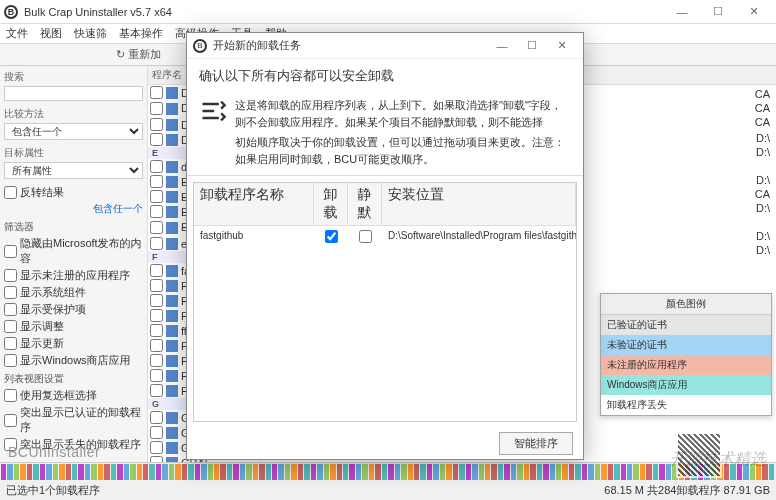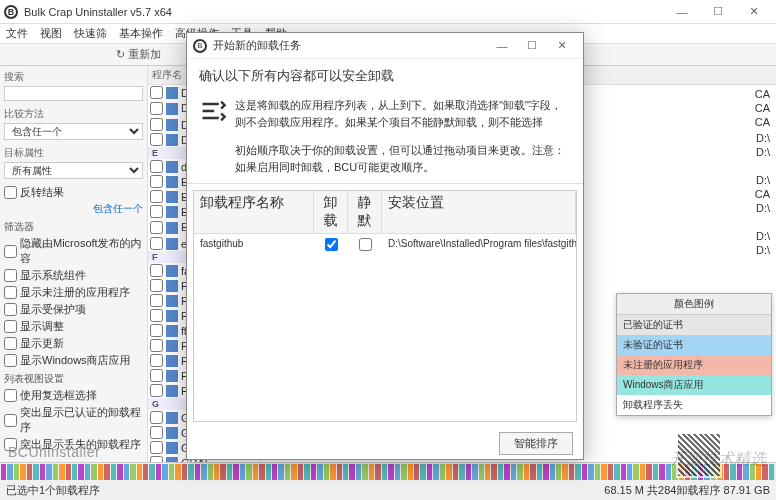--- a/index.html
+++ b/index.html
@@ -25,21 +25,21 @@
 .list .row{display:flex;align-items:center;padding:1px 2px;font-size:10px;gap:3px;white-space:nowrap}
 .list .row input{margin:0}
 .list .ic{width:12px;height:12px;background:#58c;display:inline-block}
 .list .grp{background:#eef;padding:1px 4px;font-size:9px;font-weight:bold;color:#555}
 .right{flex:1;background:#fff;position:relative}
 .right .cols{display:flex;background:#f0f0f0;border-bottom:1px solid #ddd}
 .right .cols span{padding:2px 8px;font-size:10px;border-right:1px solid #ddd}
 .right .data{padding:2px}
 .right .data .r{display:flex;justify-content:flex-end;padding:1px 4px;font-size:10px}
 .right .data .link{color:#06c}
-.legend{position:absolute;right:4px;bottom:46px;background:#fff;border:1px solid #aaa;width:156px;box-shadow:0 2px 6px rgba(0,0,0,.2)}
+.legend{position:absolute;right:4px;bottom:46px;background:#fff;border:1px solid #aaa;width:172px;box-shadow:0 2px 6px rgba(0,0,0,.2)}
 .legend .t{background:#eee;padding:3px 6px;text-align:center;font-size:10px;border-bottom:1px solid #ccc}
 .legend .i{padding:3px 6px;font-size:10px}
 .legend .g{background:#e5e5e5}
 .legend .b{background:#a3d5f5}
 .legend .r{background:#f3b8a8}
 .legend .c{background:#95e5e0}
 .status{position:absolute;bottom:0;left:0;right:0;height:38px;background:#f0f0f0;border-top:1px solid #ccc}
 .status .boxes{height:18px;display:flex;gap:1px;padding:1px;overflow:hidden}
 .status .boxes span{flex:1;background:#b4c;min-width:3px}
 .status .bar{display:flex;align-items:center;justify-content:space-between;padding:0 6px;height:18px;font-size:10px}
@@ -116,25 +116,25 @@
       </div>
     <div class="link">包含任一个</div>
     <div class="hdr">筛选器</div>
     <div id="filters">
         <div class="chk">
           <input type="checkbox" style="">
           <span>隐藏由Microsoft发布的内容</span>
         </div>
         <div class="chk">
           <input type="checkbox" style="">
+          <span>显示未注册的应用程序</span>
+        </div>
+        <div class="chk">
+          <input type="checkbox" style="">
           <span>显示系统组件</span>
-        </div>
-        <div class="chk">
-          <input type="checkbox" style="">
-          <span>显示未注册的应用程序</span>
         </div>
         <div class="chk">
           <input type="checkbox" style="">
           <span>显示受保护项</span>
         </div>
         <div class="chk">
           <input type="checkbox" style="">
           <span>显示调整</span>
         </div>
         <div class="chk">
@@ -488,21 +488,21 @@
     <span class="b">☐</span>
     <span class="b">✕</span>
   </div>
   <div class="dh">确认以下所有内容都可以安全卸载</div>
   <div class="desc">
     <svg class="dic" viewBox="0 0 24 24">
         <path d="M3 6h14M3 12h10M3 18h14M19 4l3 3-3 3M19 14l3 3-3 3" stroke="#333" stroke-width="2" fill="none"></path>
       </svg>
     <div class="txt">
       <div>这是将卸载的应用程序列表，从上到下。如果取消选择"卸载"字段，则不会卸载应用程序。如果某个项目不能静默卸载，则不能选择</div>
-      <div style="margin-top:12px">初始顺序取决于你的卸载设置，但可以通过拖动项目来更改。注意：如果启用同时卸载，BCU可能更改顺序。</div>
+      <div style="margin-top:4px">初始顺序取决于你的卸载设置，但可以通过拖动项目来更改。注意：如果启用同时卸载，BCU可能更改顺序。</div>
     </div>
   </div>
   <div class="tbl">
     <div class="th">
       <span class="c1">卸载程序名称</span>
       <span class="c2">卸载</span>
       <span class="c3">静默</span>
       <span class="c4">安装位置</span>
     </div>
     <div class="tr">

